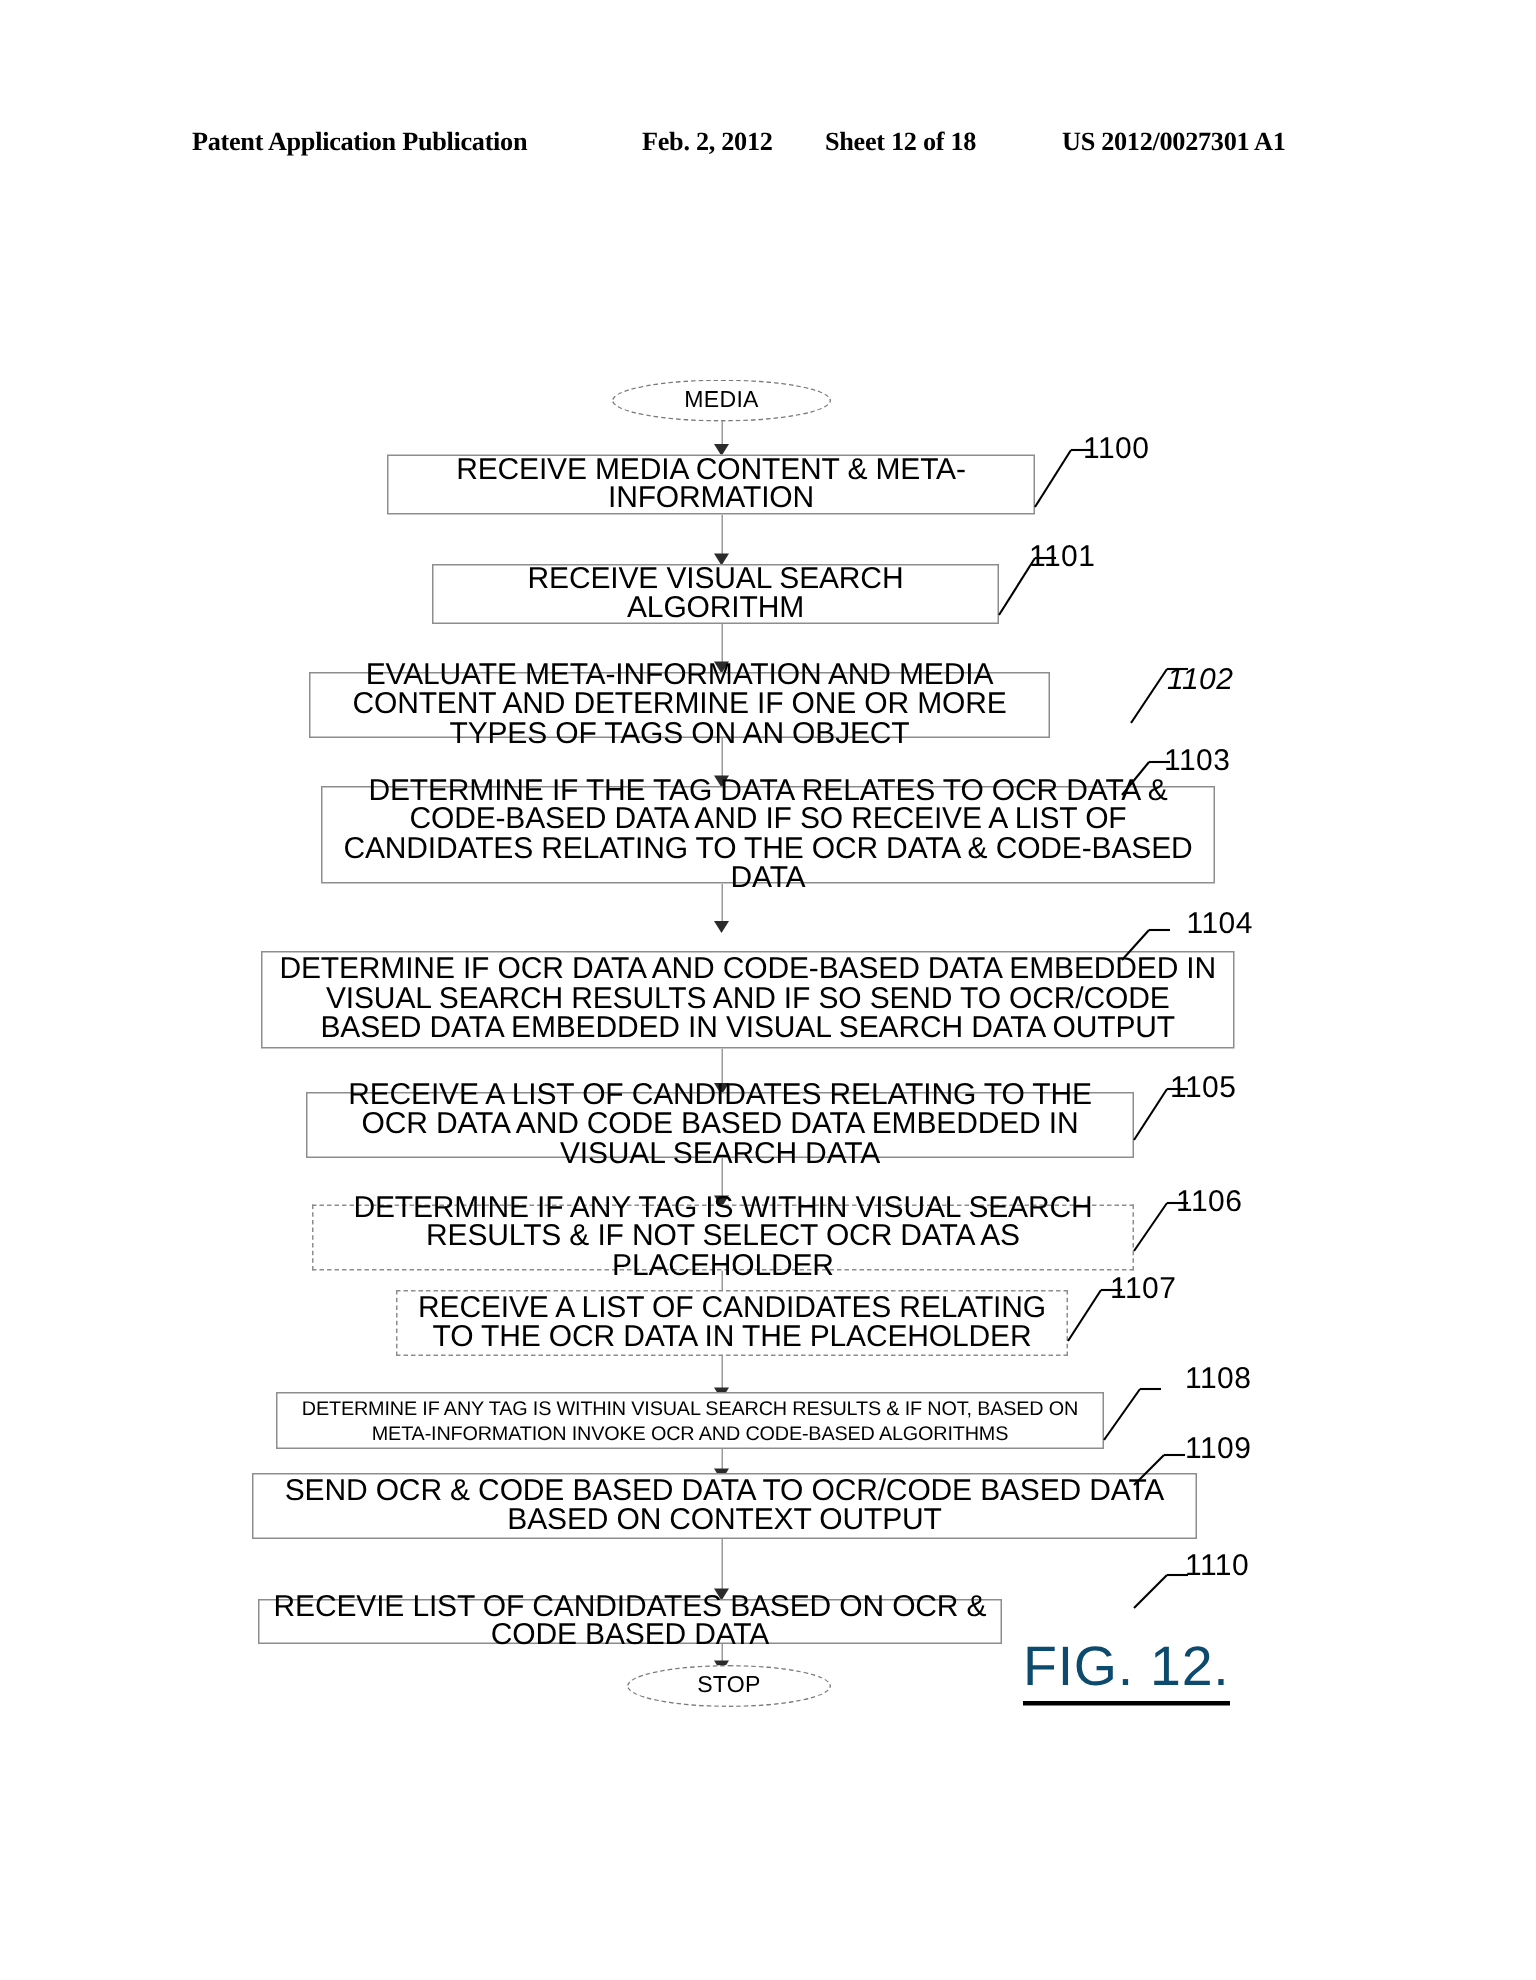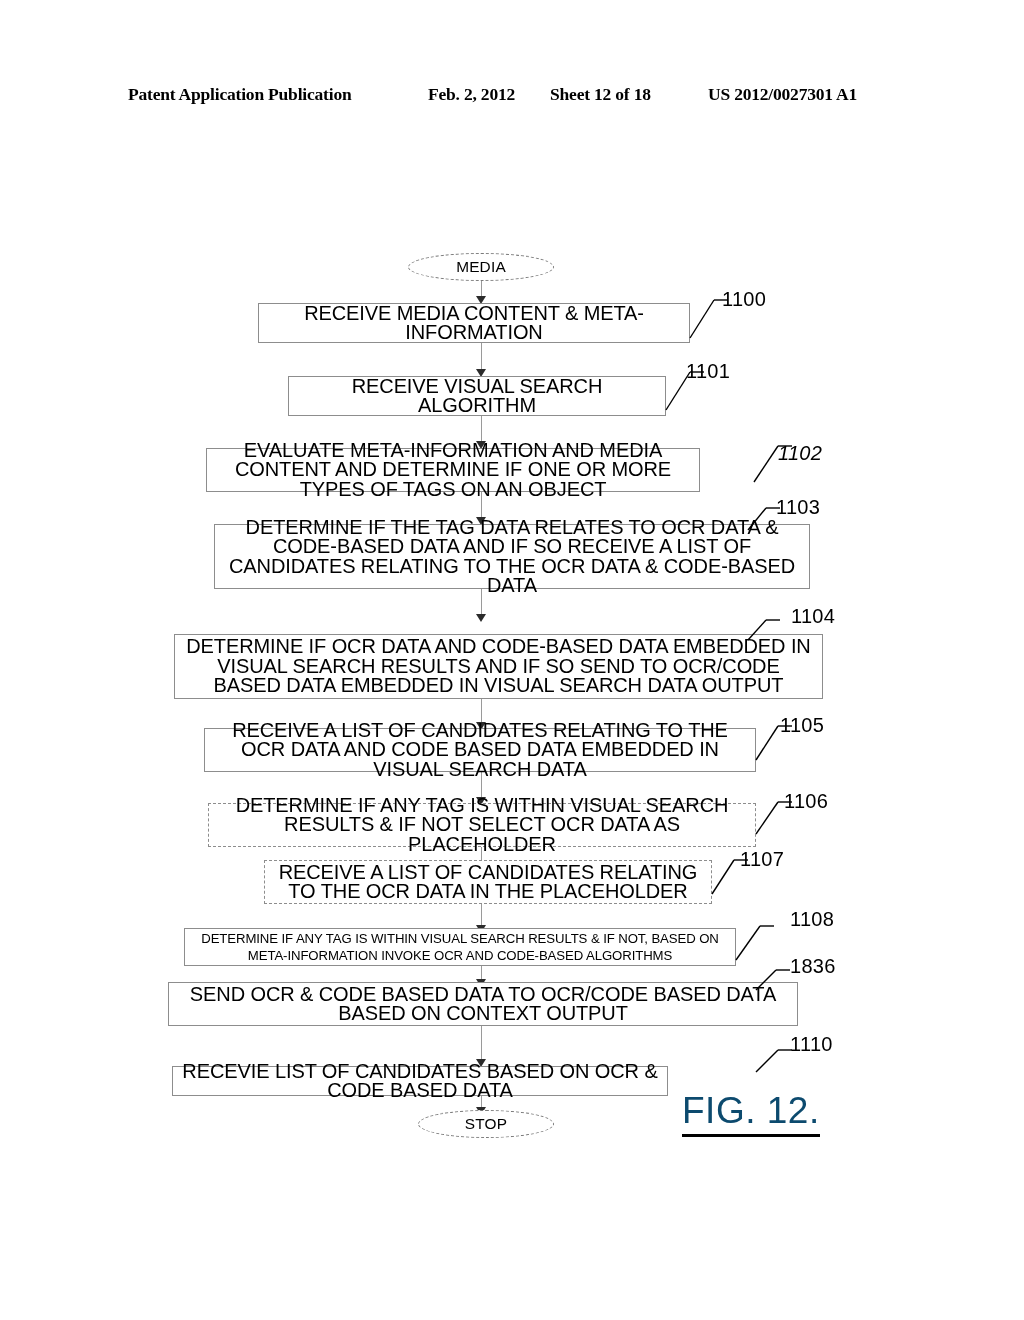--- a/index.html
+++ b/index.html
@@ -258,21 +258,21 @@
   <div class="conn" style="left:480.5px; top:966px; height:16px;"></div>
   <div class="arrowhead" style="left:476px; top:979px;"></div>
 
   <div class="node solid" style="left:168px; top:982px; width:630px; height:44px;">
     <span class="txt">SEND OCR &amp; CODE BASED DATA TO OCR/CODE BASED DATA BASED ON CONTEXT OUTPUT</span>
   </div>
   <svg class="leader" style="left:756px; top:960px; width:44px; height:40px;">
     <line x1="0" y1="30" x2="20" y2="10"></line>
     <line x1="20" y1="10" x2="34" y2="10"></line>
   </svg>
-  <div class="ref" style="left:790px; top:955px;">1836</div>
+  <div class="ref" style="left:790px; top:955px;">1109</div>
 
   <div class="conn" style="left:480.5px; top:1026px; height:36px;"></div>
   <div class="arrowhead" style="left:476px; top:1059px;"></div>
 
   <div class="node solid" style="left:172px; top:1066px; width:496px; height:30px;">
     <span class="txt">RECEVIE LIST OF CANDIDATES BASED ON OCR &amp; CODE BASED DATA</span>
   </div>
   <svg class="leader" style="left:756px; top:1040px; width:44px; height:44px;">
     <line x1="0" y1="32" x2="22" y2="10"></line>
     <line x1="22" y1="10" x2="36" y2="10"></line>

